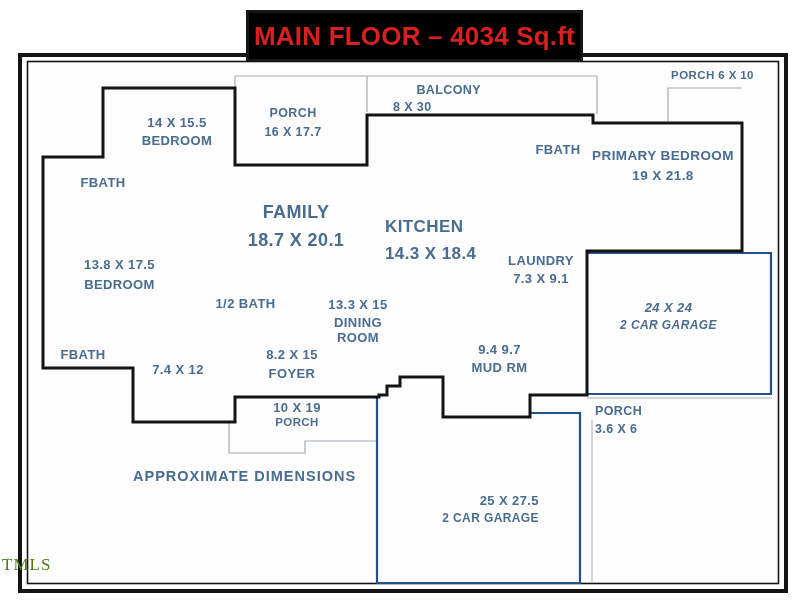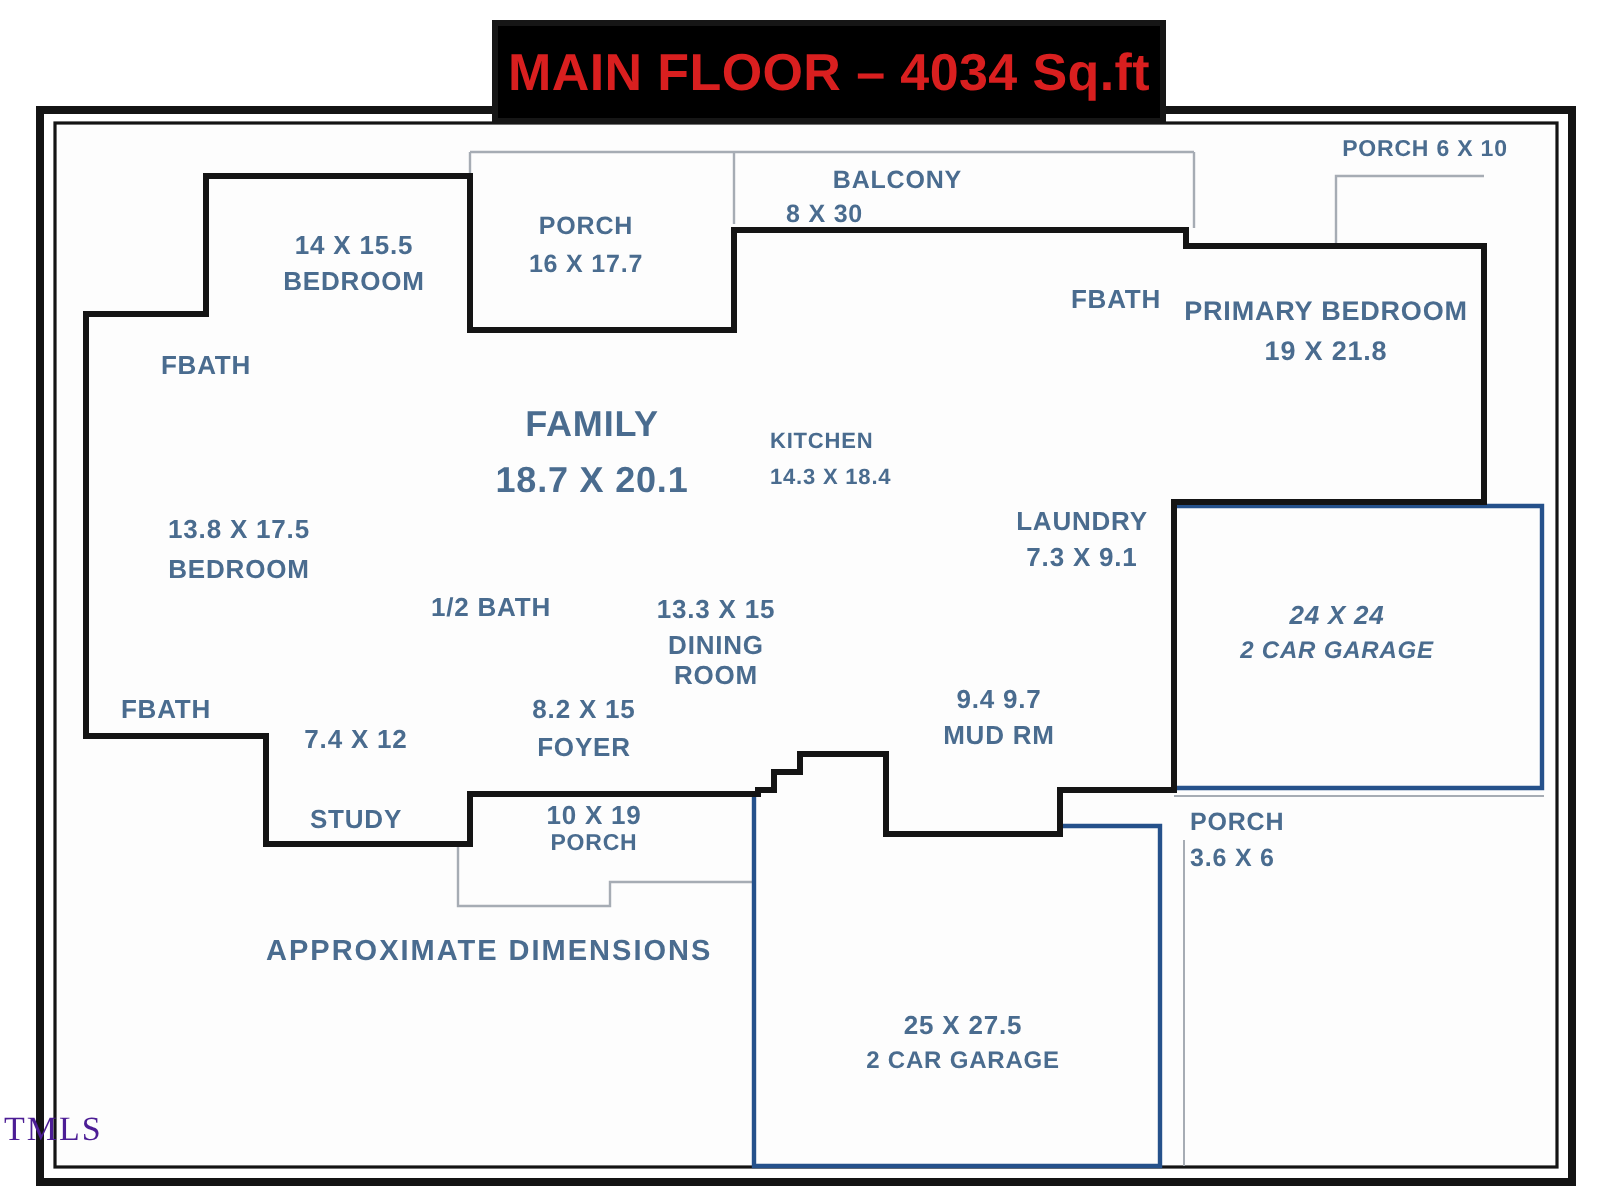--- a/index.html
+++ b/index.html
@@ -6,21 +6,21 @@
   #stage{position:relative;width:800px;height:600px;background:#ffffff;overflow:hidden;
          font-family:"Liberation Sans",sans-serif;}
   #plan-svg{position:absolute;left:0;top:0;z-index:1;}
   .lbl{position:absolute;z-index:3;color:var(--label_blue,#4a6c8f);font-weight:700;
        font-size:13px;letter-spacing:.4px;text-align:center;line-height:1.5;white-space:nowrap;}
   .lbl span{display:block;}
   .title-box{position:absolute;left:246px;top:10px;width:331px;height:46px;z-index:5;
              background:#000000;border:3px solid #161616;display:flex;align-items:center;
              justify-content:center;}
   .title-box span{color:var(--title_red,#d91f1f);font-size:26px;font-weight:700;letter-spacing:.2px;}
-  .watermark{position:absolute;left:2px;top:555px;z-index:6;color:#4c1d95;
+  .watermark{position:absolute;left:2px;top:555px;z-index:6;color:#4d7c0f;
              font-family:"Liberation Serif",serif;font-size:17px;letter-spacing:1px;}
 </style>
 </head>
 <body>
 
 <div id="stage">
 
   <svg id="plan-svg" width="800" height="600" viewBox="0 0 800 600">
 
     <rect x="20" y="55" width="766" height="536" fill="none" stroke-width="4" style="stroke:var(--wall_black,#141414)"></rect>
@@ -72,21 +72,21 @@
 
   <div class="lbl" style="left:73px;top:173px;width:60px;">
     <span>FBATH</span>
   </div>
 
   <div class="lbl" style="left:241px;top:199px;width:110px;font-size:18px;line-height:1.55;">
     <span>FAMILY</span>
     <span>18.7 X 20.1</span>
   </div>
 
-  <div class="lbl" style="left:385px;top:213px;width:110px;text-align:left;font-size:11px;line-height:1.6;">
+  <div class="lbl" style="left:385px;top:213px;width:110px;text-align:left;font-size:17px;line-height:1.6;">
     <span>KITCHEN</span>
     <span>14.3 X 18.4</span>
   </div>
 
   <div class="lbl" style="left:496px;top:252px;width:90px;line-height:1.4;">
     <span>LAUNDRY</span>
     <span>7.3 X 9.1</span>
   </div>
 
   <div class="lbl" style="left:67px;top:255px;width:105px;line-height:1.55;">
@@ -110,21 +110,20 @@
     <span>DINING</span>
     <span>ROOM</span>
   </div>
 
   <div class="lbl" style="left:53px;top:345px;width:60px;">
     <span>FBATH</span>
   </div>
 
   <div class="lbl" style="left:128px;top:360px;width:100px;">
     <span style="margin-bottom:20px;">7.4 X 12</span>
-    <span>STUDY</span>
   </div>
 
   <div class="lbl" style="left:242px;top:346px;width:100px;line-height:1.45;">
     <span>8.2 X 15</span>
     <span>FOYER</span>
   </div>
 
   <div class="lbl" style="left:452px;top:341px;width:95px;line-height:1.35;">
     <span>9.4  9.7</span>
     <span>MUD RM</span>
@@ -133,21 +132,21 @@
   <div class="lbl" style="left:247px;top:400px;width:100px;line-height:1.2;">
     <span>10 X 19</span>
     <span style="font-size:11.5px;">PORCH</span>
   </div>
 
   <div class="lbl" style="left:595px;top:403px;width:75px;text-align:left;font-size:12.5px;line-height:1.4;">
     <span>PORCH</span>
     <span>3.6 X 6</span>
   </div>
 
-  <div class="lbl" style="left:424px;top:504px;width:115px;line-height:1.35;">
+  <div class="lbl" style="left:424px;top:492px;width:115px;line-height:1.35;text-align:right;">
     <span>25 X 27.5</span>
     <span style="font-size:12px;">2 CAR GARAGE</span>
   </div>
 
   <div class="lbl" style="left:133px;top:466px;width:230px;text-align:left;font-size:14.5px;letter-spacing:1px;">
     <span>APPROXIMATE DIMENSIONS</span>
   </div>
 
   <div class="watermark">TMLS</div>
 

